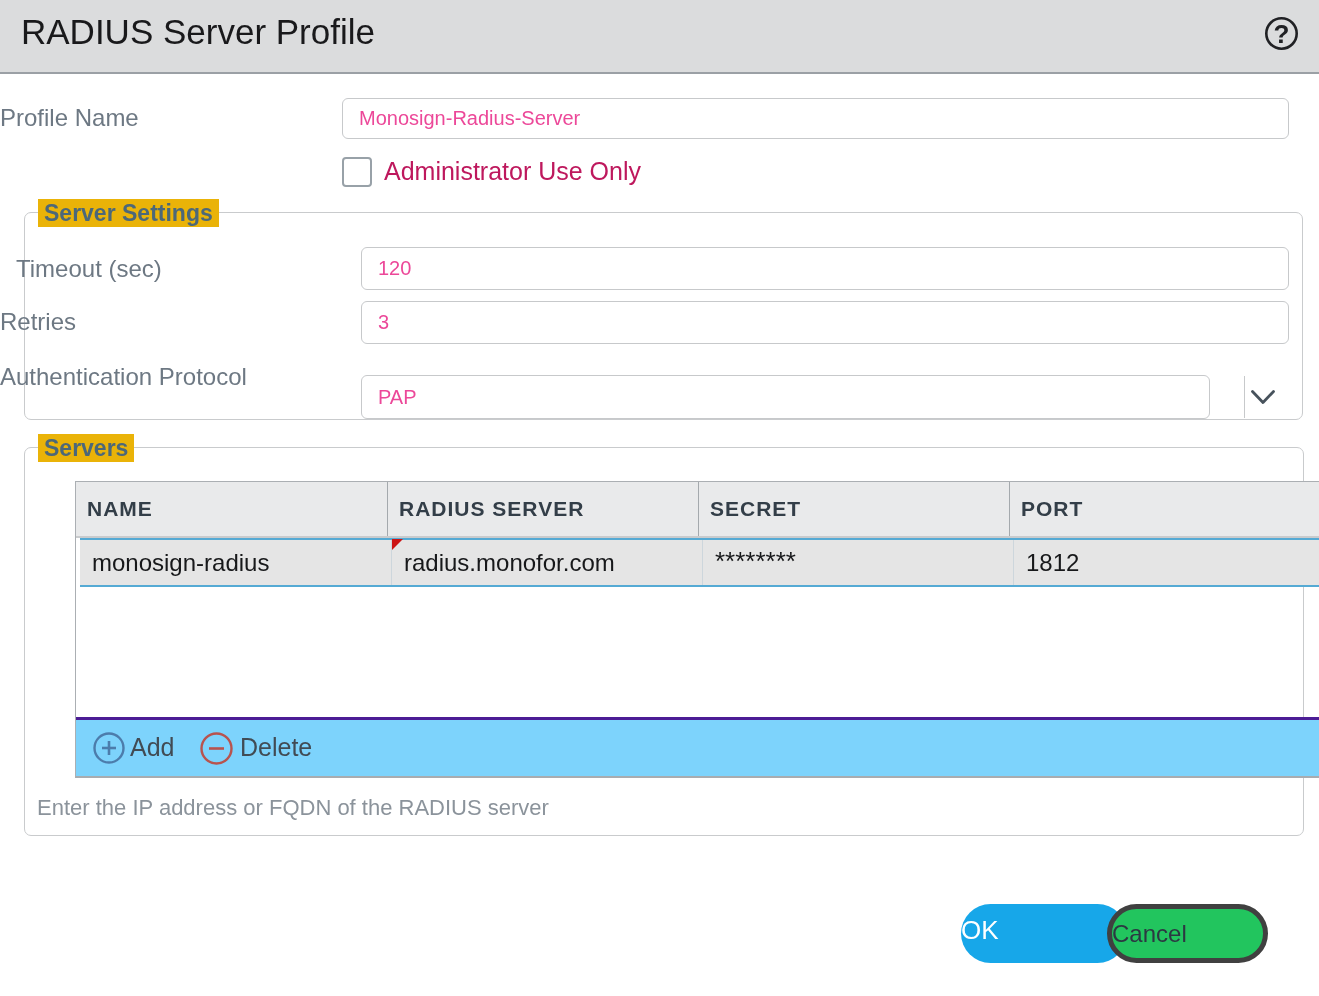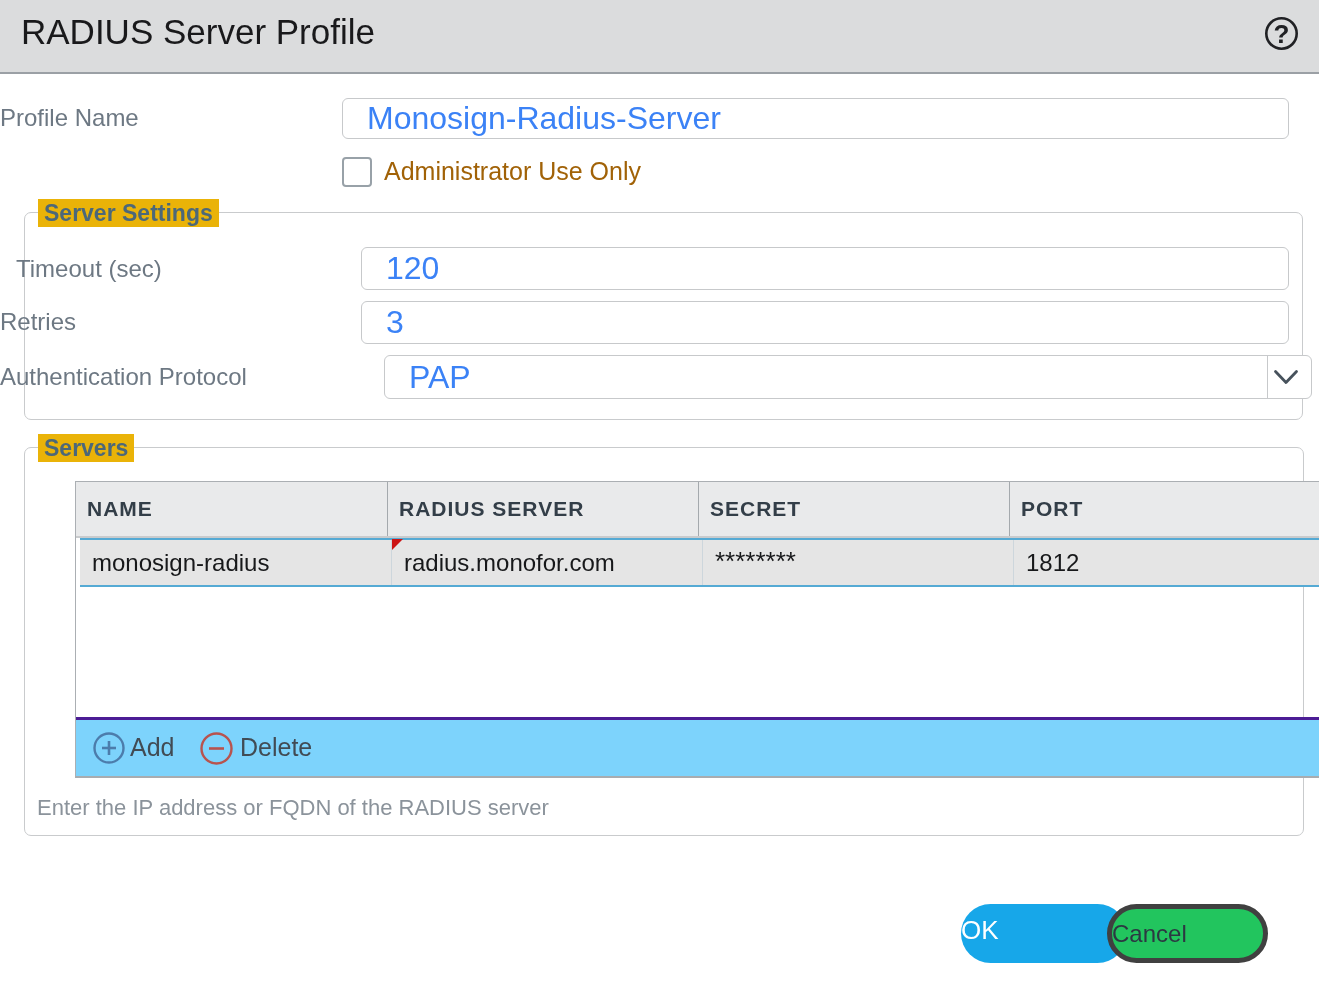--- a/index.html
+++ b/index.html
@@ -11,27 +11,27 @@
   .titlebar { position:absolute; left:0; top:0; width:1319px;
     background:#dbdcdd; border-bottom:2px solid #9ba0a5; height:74px; }
   .title { position:absolute; left:21px; top:12px; font-size:35px; color:#19191b; }
   .helpicon { position:absolute; left:1264px; top:16px; }
 
   
   .lbl { position:absolute; font-size:24px; color:#6d7883; text-align:left; }
 
   
   .inp { position:absolute; background:#fff; border:1px solid #c7c9cb;
-    border-radius:6px; font-size:32px; color:#3b82f6; line-height:39px;
-    padding-left:24px; }
+    border-radius:6px; font-size:20px; color:#ec4899; line-height:39px;
+    padding-left:16px; }
 
   
   .cb { position:absolute; left:342px; top:157px; width:30px; height:30px;
     border:2px solid #98a1a8; border-radius:4px; background:#fff; }
-  .cblbl { position:absolute; left:384px; top:156px; font-size:25px; line-height:30px; color:#a16207; }
+  .cblbl { position:absolute; left:384px; top:156px; font-size:25px; line-height:30px; color:#be185d; }
 
   
   .fs { position:absolute; border:1px solid #c9cbcd; border-radius:7px; }
   .fs1 { left:24px; top:212px; width:1279px; height:208px; }
   .fs2 { left:24px; top:447px; width:1280px; height:389px; }
   .legend { position:absolute; top:-14px; left:13px; background:#eab308;
     padding:0 6px; font-size:23px; font-weight:bold; color:#4c6879; line-height:28px; }
   .seldiv { position:absolute; top:0; bottom:0; width:1px; background:#c7c9cb; }
 
   
@@ -78,21 +78,21 @@
   <div class="cblbl">Administrator Use Only</div>
 
   <div class="fs fs1">
     <div class="legend">Server Settings</div>
   </div>
   <div class="lbl" style="left:0; top:255px; width:350px;padding-left:16px;">Timeout (sec)</div>
   <div class="inp" style="left:361px; top:247px; width:928px; height:43px; line-height:41px;">120</div>
   <div class="lbl" style="left:0; top:308px; width:350px;">Retries</div>
   <div class="inp" style="left:361px; top:301px; width:928px; height:43px; line-height:41px;">3</div>
   <div class="lbl" style="left:0; top:363px; width:350px;">Authentication Protocol</div>
-  <div class="inp" style="left:361px; top:355px; width:928px; height:44px; line-height:42px;margin-left:23px;">PAP
+  <div class="inp" style="left:361px; top:375px; width:849px; height:44px; line-height:42px;">PAP
     <div class="seldiv" style="left:882px;"></div>
     <svg style="position:absolute; left:885px; top:13px;" width="32" height="18" viewBox="0 0 32 18">
       <polyline points="5.5,2.5 16,13.5 26.5,2.5" fill="none" stroke="#47525c" stroke-width="2.8" stroke-linecap="round" stroke-linejoin="round"></polyline>
     </svg>
   </div>
 
   <div class="fs fs2">
     <div class="legend">Servers</div>
     <div class="grid">
       <div class="ghead">

